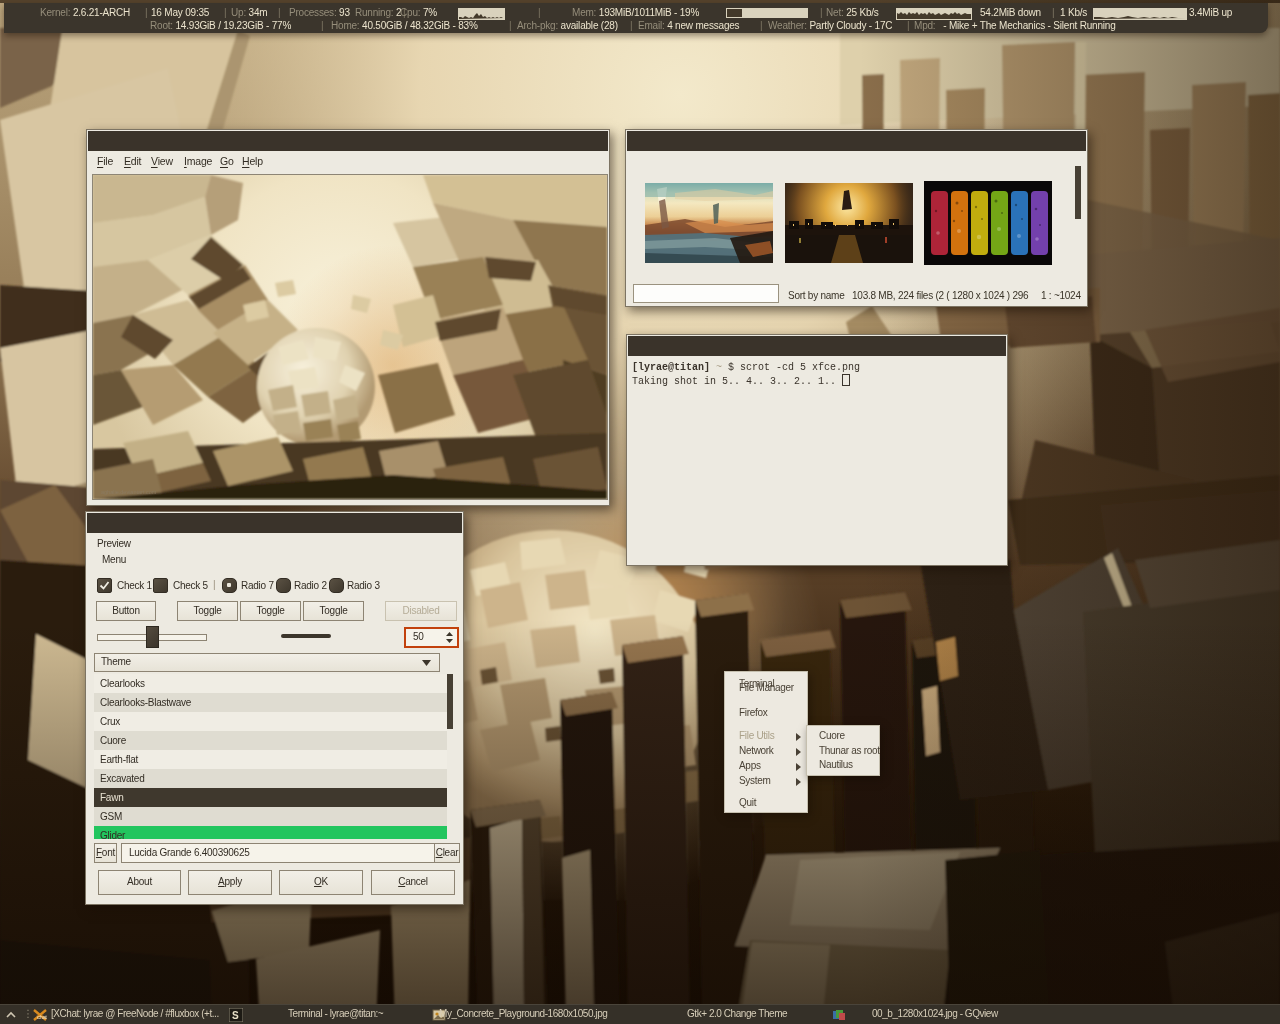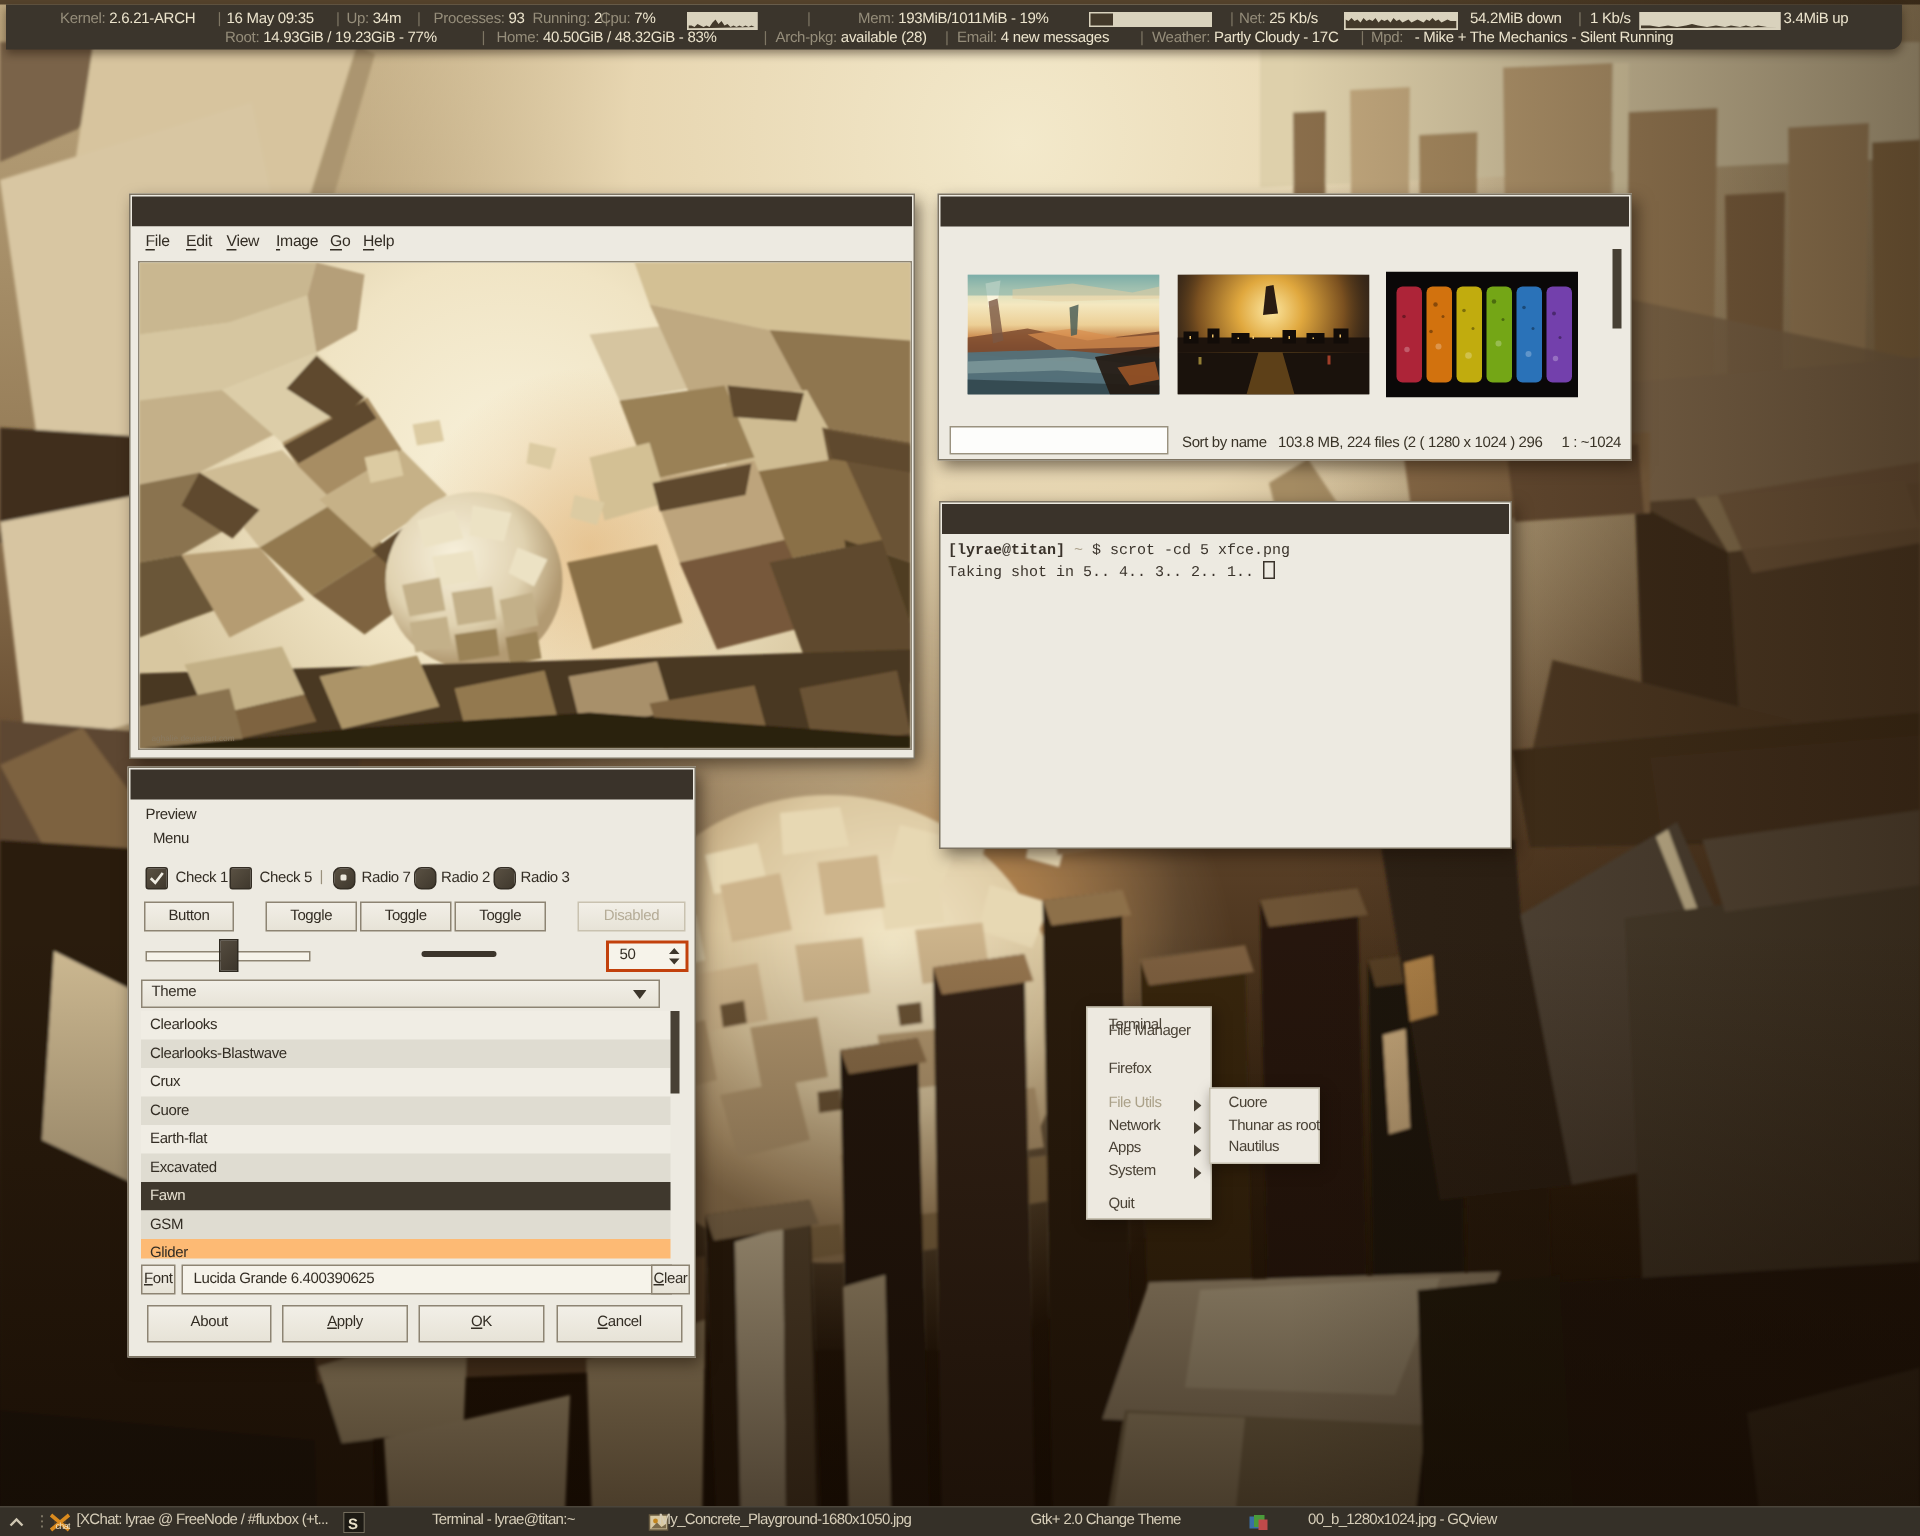--- a/index.html
+++ b/index.html
@@ -545,21 +545,21 @@
   </div>
 
   <div class="lrow" style="top:162px;background:#f0ede4;">Clearlooks</div>
   <div class="lrow" style="top:181px;background:#dfdcd1;">Clearlooks-Blastwave</div>
   <div class="lrow" style="top:200px;background:#f0ede4;">Crux</div>
   <div class="lrow" style="top:219px;background:#dfdcd1;">Cuore</div>
   <div class="lrow" style="top:238px;background:#f0ede4;">Earth-flat</div>
   <div class="lrow" style="top:257px;background:#dfdcd1;">Excavated</div>
   <div class="lrow" style="top:276px;background:#3f382d;color:#e8e2d2;">Fawn</div>
   <div class="lrow" style="top:295px;background:#dfdcd1;">GSM</div>
-  <div class="lrow" style="top:314px;background:#fdba74;height:13px;">Glider</div>
+  <div class="lrow" style="top:314px;background:#22c55e;height:13px;">Glider</div>
   <div style="position:absolute;left:361px;top:162px;width:6px;height:55px;background:#474034;"></div>
 
   <div class="btn" style="left:8px;top:331px;width:21px;height:18px;line-height:17px;"><u>F</u>ont</div>
   <div style="position:absolute;left:35px;top:331px;width:305px;height:18px;background:#f6f3ea;border:1px solid #8d8473;padding-left:20px;">
       <span style="position:absolute;left:7px;top:3px;">Lucida Grande 6.400390625</span>
     </div>
   <div class="btn" style="left:348px;top:331px;width:24px;height:18px;line-height:17px;"><u>C</u>lear</div>
 
   <div class="btn" style="left:12px;top:358px;width:81px;height:23px;line-height:22px;">About</div>
   <div class="btn" style="left:102px;top:358px;width:82px;height:23px;line-height:22px;"><u>A</u>pply</div>

